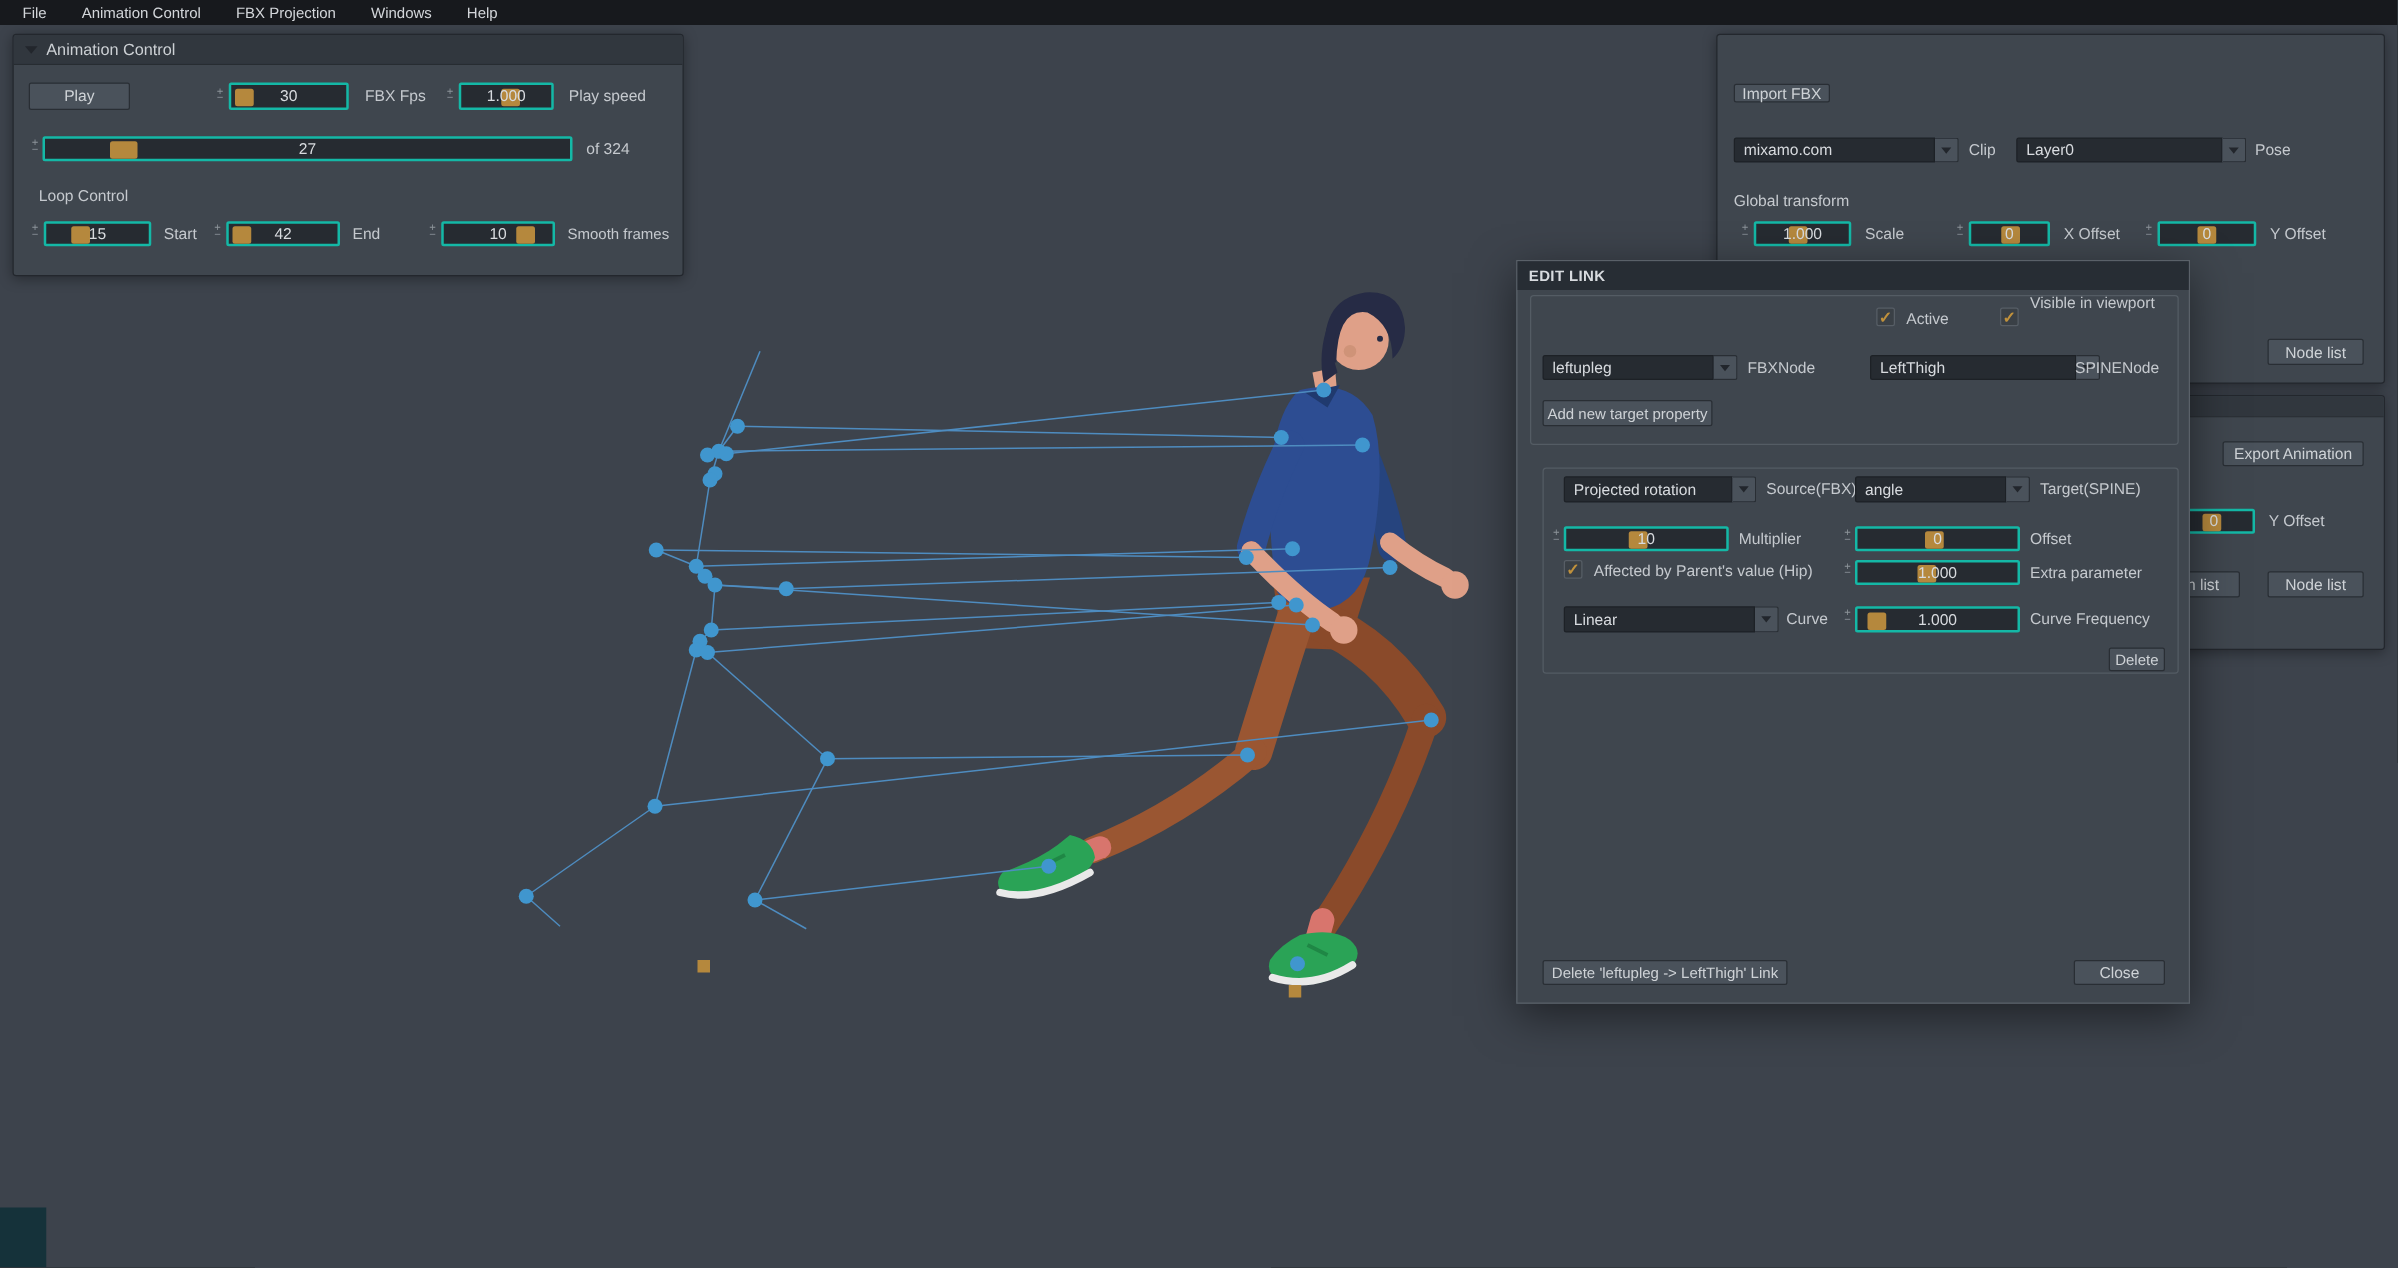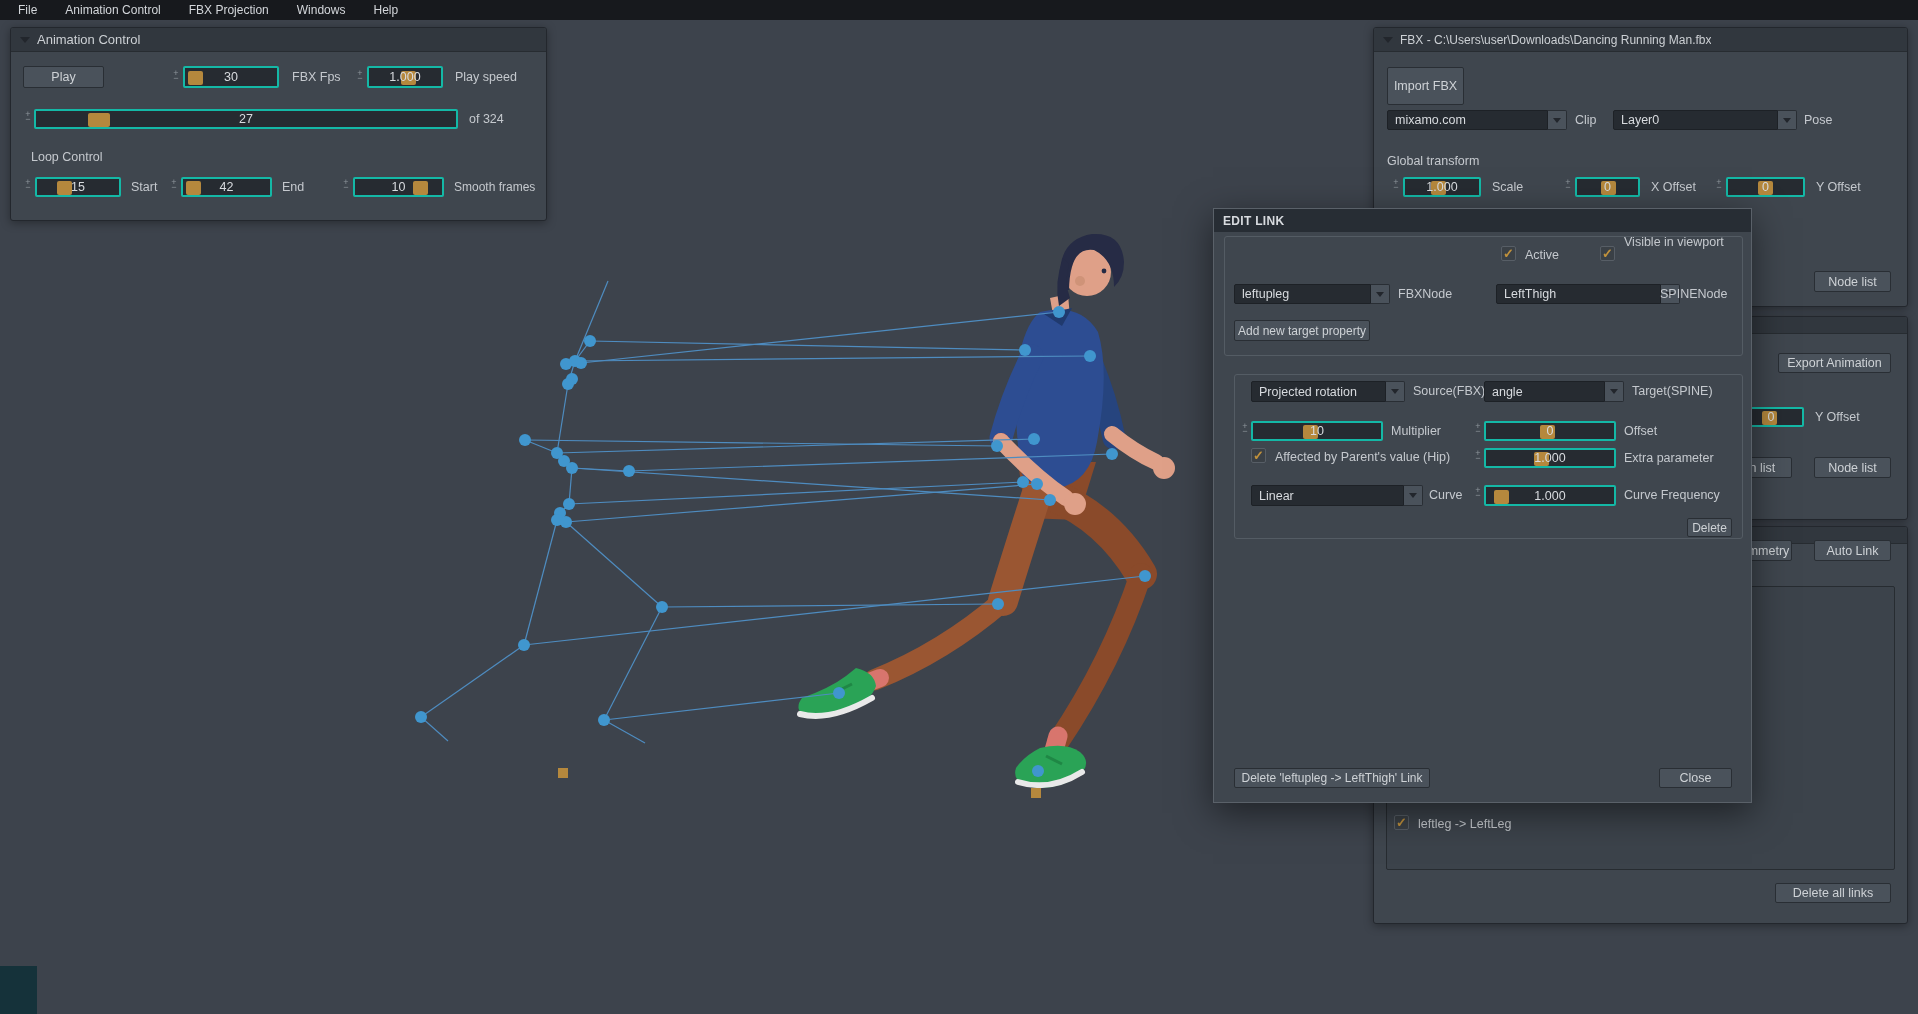--- a/index.html
+++ b/index.html
@@ -216,25 +216,21 @@
 
     <span class="ud" style="left:330px;top:152px"></span>
     <div class="f" style="left:342px;top:149px;width:91px;height:20px">
       <span class="h" style="left:58px"></span>
       <span class="v">10</span>
     </div>
     <span class="lbl" style="left:443px;top:152px;font-size:12px">Smooth frames</span>
   </div>
 
   <div class="panel" style="left:1373px;top:27px;width:535px;height:280px">
-    <div class="panel-header">
-      <span class="tri"></span>
-      <span class="panel-title small">FBX - C:\Users\user\Downloads\Dancing Running Man.fbx</span>
-    </div>
-    <div class="btn" style="left:13px;top:39px;width:77px;height:38px">Import FBX</div>
+    <div class="btn" style="left:13px;top:39px;width:77px;height:15px">Import FBX</div>
 
     <div class="dd" style="left:13px;top:82px;width:180px;height:20px">
       <div class="ddt">mixamo.com</div>
       <div class="ddb"></div>
     </div>
     <span class="lbl" style="left:201px;top:85px">Clip</span>
     <div class="dd" style="left:239px;top:82px;width:184px;height:20px">
       <div class="ddt">Layer0</div>
       <div class="ddb"></div>
     </div>
@@ -272,29 +268,20 @@
     <span class="ud" style="left:352px;top:93px"></span>
     <div class="f" style="left:364px;top:90px;width:66px;height:20px">
       <span class="h" style="left:22px"></span>
       <span class="v">0</span>
     </div>
     <span class="lbl" style="left:441px;top:93px">Y Offset</span>
     <div class="btn" style="left:349px;top:140px;width:69px;height:21px">ion list</div>
     <div class="btn" style="left:440px;top:140px;width:77px;height:21px">Node list</div>
   </div>
 
-  <div class="panel" style="left:1373px;top:526px;width:535px;height:398px">
-    <div class="panel-header slim"></div>
-    <div class="btn" style="left:371px;top:13px;width:47px;height:21px">mmetry</div>
-    <div class="btn" style="left:440px;top:13px;width:77px;height:21px">Auto Link</div>
-    <div class="listbox" style="left:12px;top:59px;width:509px;height:284px"></div>
-    <span class="cb on" style="left:20px;top:288px"></span>
-    <span class="lbl" style="left:44px;top:290px">leftleg -&gt; LeftLeg</span>
-    <div class="btn" style="left:401px;top:356px;width:116px;height:20px">Delete all links</div>
-  </div>
 
   <div id="modal">
     <div id="modal-title">EDIT LINK</div>
 
     <div class="groupbox" style="left:10px;top:27px;width:519px;height:120px"></div>
     <span class="cb on" style="left:287px;top:37px"></span>
     <span class="lbl" style="left:311px;top:39px">Active</span>
     <span class="cb on" style="left:386px;top:37px"></span>
     <span class="lbl" style="left:410px;top:26px">Visible in viewport</span>
 

